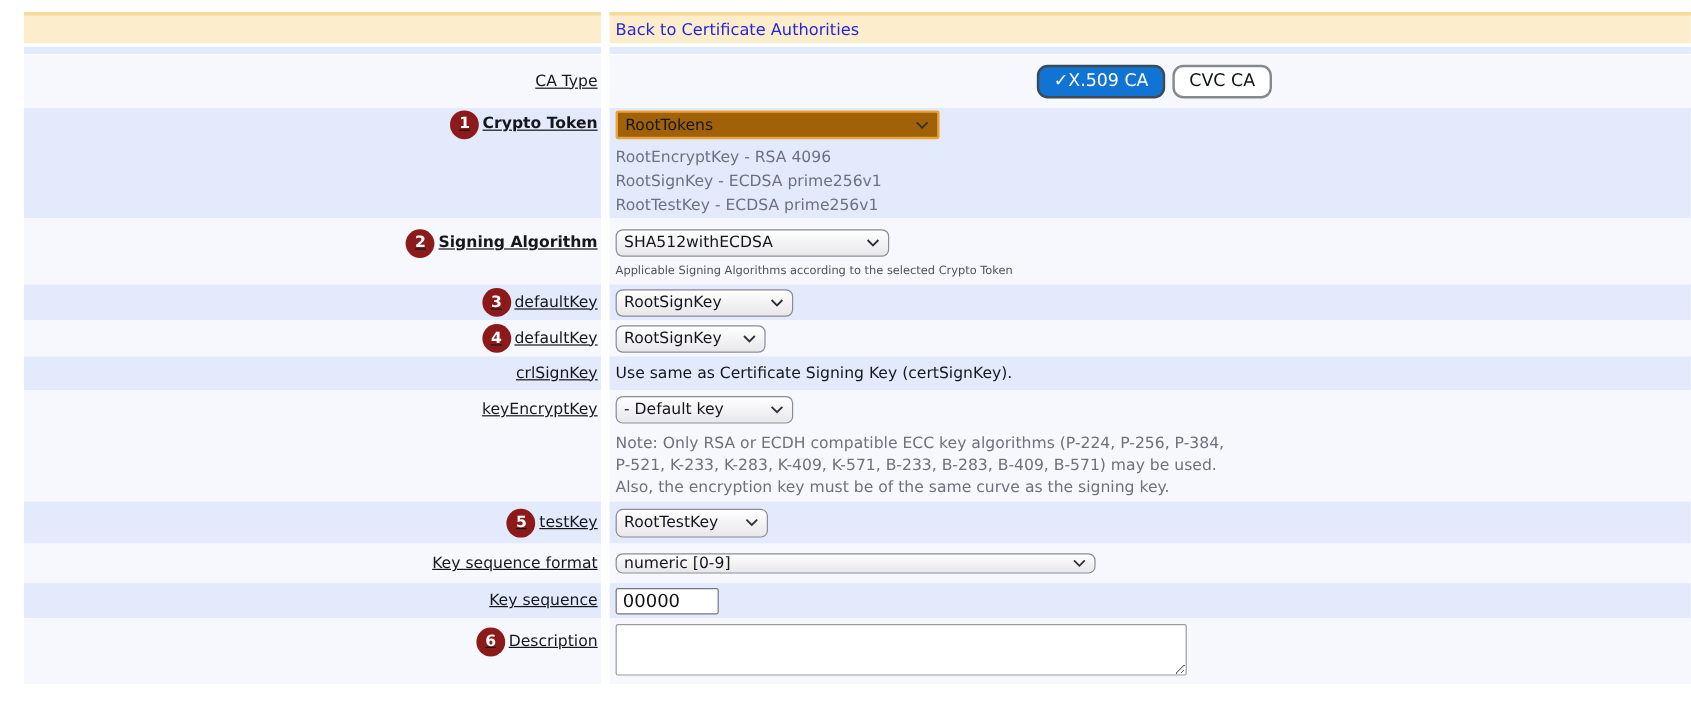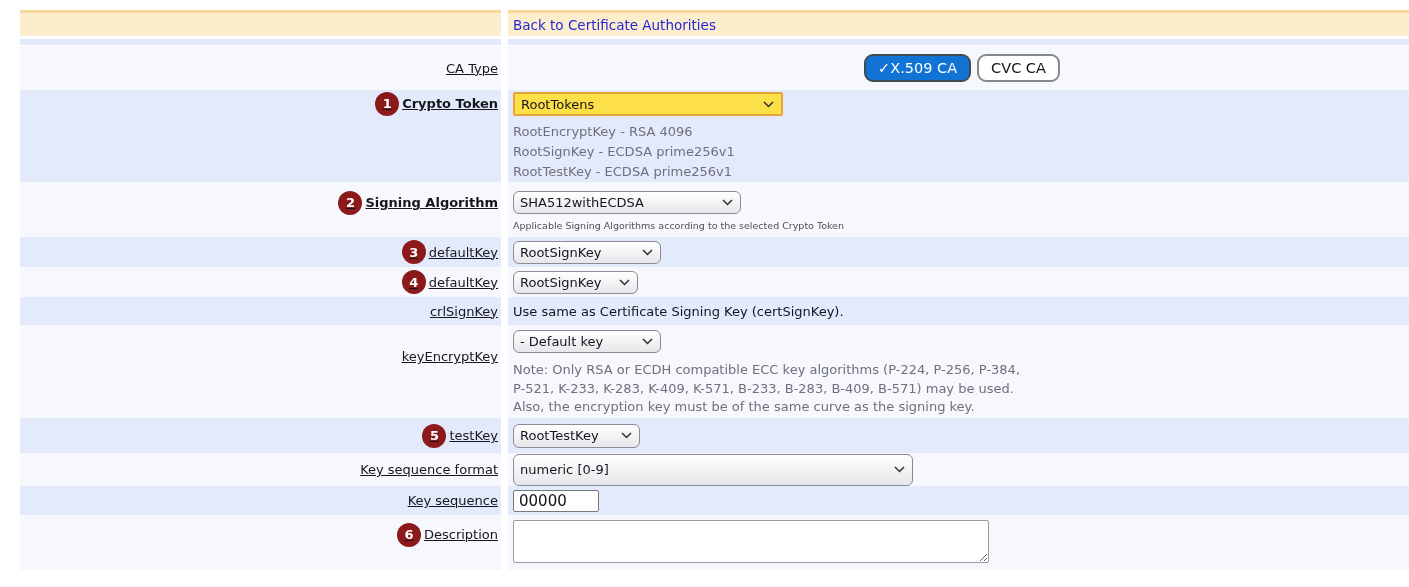--- a/index.html
+++ b/index.html
@@ -39,21 +39,21 @@
   .r-ksf{height:33px;}
   .r-kseq{height:29px;}
   .r-desc{height:55px;}
   
   .top .cell-label{align-items:flex-start;}
   .top .cell-content{justify-content:flex-start;}
   .r-crypto .cell-label{padding-top:2px;}
   .r-crypto .cell-content{padding-top:2px;}
   .r-signalg .cell-label{padding-top:9px;}
   .r-signalg .cell-content{padding-top:9px;}
-  .r-keyencrypt .cell-label{padding-top:20px;}
+  .r-keyencrypt .cell-label{padding-top:5px;}
   .r-keyencrypt .cell-content{padding-top:5px;}
   .r-desc .cell-label{padding-top:8px;}
   .r-desc .cell-content{padding-top:5px;}
   .lbl-line{display:flex;align-items:center;gap:3px;line-height:24px;}
   .bold{font-weight:bold;}
   
   .badge{
     width:24px;height:24px;border-radius:50%;background:#8C1A1A;color:#fff;
     font-size:13px;font-weight:bold;display:flex;align-items:center;
     justify-content:center;flex:0 0 auto;
@@ -71,21 +71,21 @@
   .btn-plain{background:#ffffff;border:2px solid #83898D;color:#101418;}
   
   .sel{
     display:inline-flex;align-items:center;justify-content:space-between;
     box-sizing:border-box;height:23px;padding:0 7px 0 6px;gap:8px;
     background:linear-gradient(#ffffff,#e7e7ea);
     border:1px solid #8A8A98;border-radius:6px;font-size:13px;color:#15151F;
     cursor:pointer;white-space:nowrap;
   }
   .sel-focus{
-    border:2px solid #E8A33B;border-radius:2px;background:#fde047;height:24px;
+    border:2px solid #E8A33B;border-radius:2px;background:#a16207;height:24px;
   }
   .chev{flex:0 0 auto;display:block;}
   
   .keylist{color:#70707C;font-size:13px;line-height:20px;margin-top:6px;}
   .note{color:#70707C;font-size:13px;line-height:18.5px;margin-top:8px;}
   .tiny-note{color:#50505A;font-size:9.5px;margin-top:6px;}
   .plain-text{font-size:13px;color:#16161d;}
   
   .txt-input{
     width:86px;height:22px;box-sizing:border-box;border:1px solid #767680;
@@ -251,21 +251,21 @@
       </div>
     </div>
   </div>
 
   <div class="row light r-ksf">
     <div class="cell-label">
       <span>Key sequence format</span>
     </div>
     <div class="gutter"></div>
     <div class="cell-content">
-      <div class="sel" style="width:400px;height:32px;">
+      <div class="sel" style="width:400px;height:17px;">
         <span>numeric [0-9]</span>
         <svg class="chev" width="11" height="7" viewBox="0 0 11 7">
             <polyline points="1,1 5.5,5.5 10,1" fill="none" stroke="#2F2F35" stroke-width="1.5"></polyline>
           </svg>
       </div>
     </div>
   </div>
 
   <div class="row dark r-kseq">
     <div class="cell-label">

